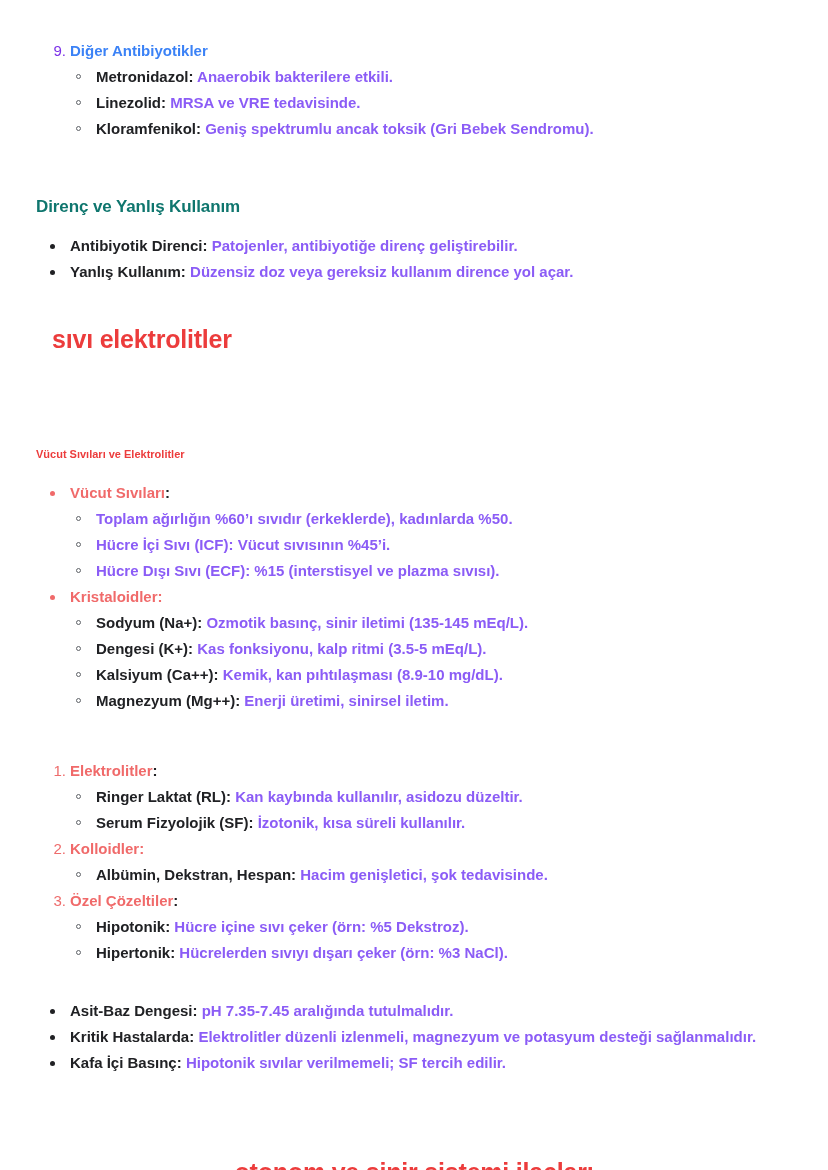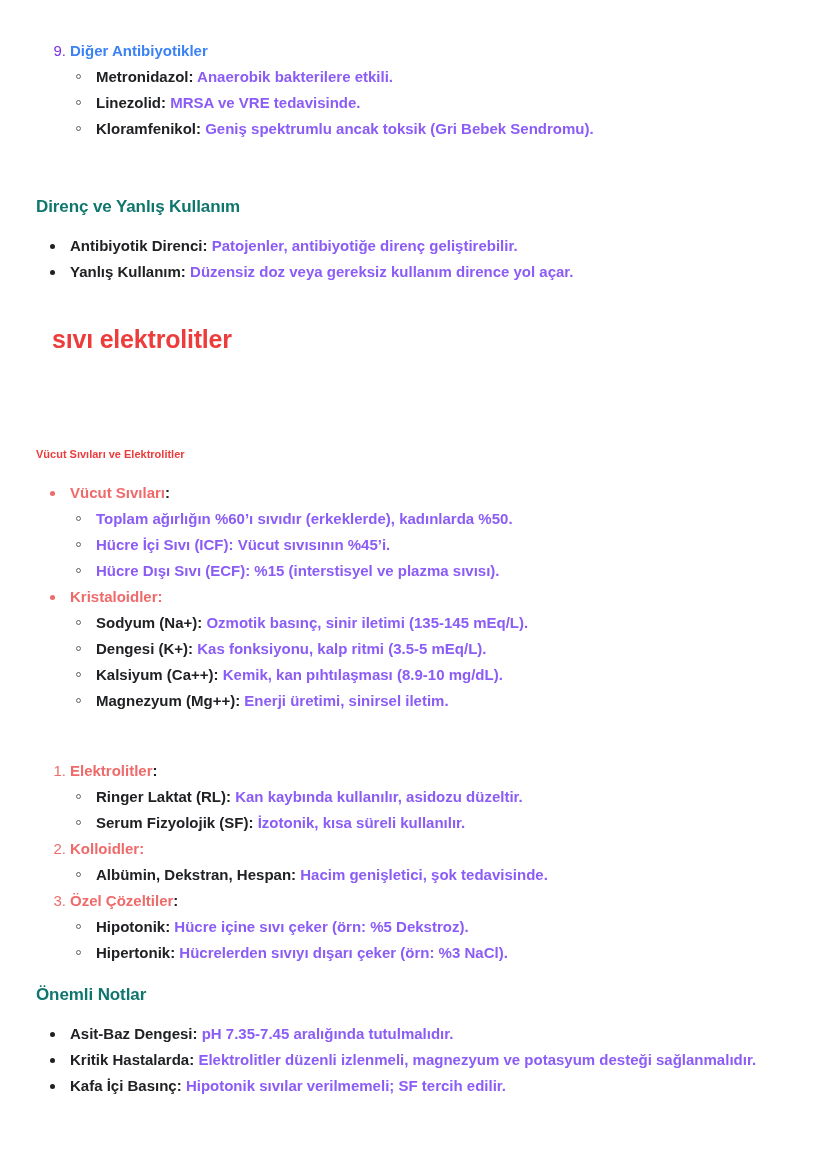--- a/index.html
+++ b/index.html
@@ -269,21 +269,20 @@
         <li class="item sub">
           <span class="mk-circle"></span>
           <span class="lbl">Hipertonik:</span><span class="txt"> Hücrelerden sıvıyı dışarı çeker (örn: %3 NaCl).</span>
         </li>
       </ul>
     </li>
   </ol>
 
   <div class="sp-18"></div>
 
-  <h2 class="h-black">Önemli Notlar</h2>
 
   <div class="sp-14"></div>
 
   <ul class="lv1">
     <li class="item">
       <span class="mk-disc"></span>
       <span class="lbl">Asit-Baz Dengesi:</span><span class="txt"> pH 7.35-7.45 aralığında tutulmalıdır.</span>
     </li>
     <li class="item">
       <span class="mk-disc"></span>

